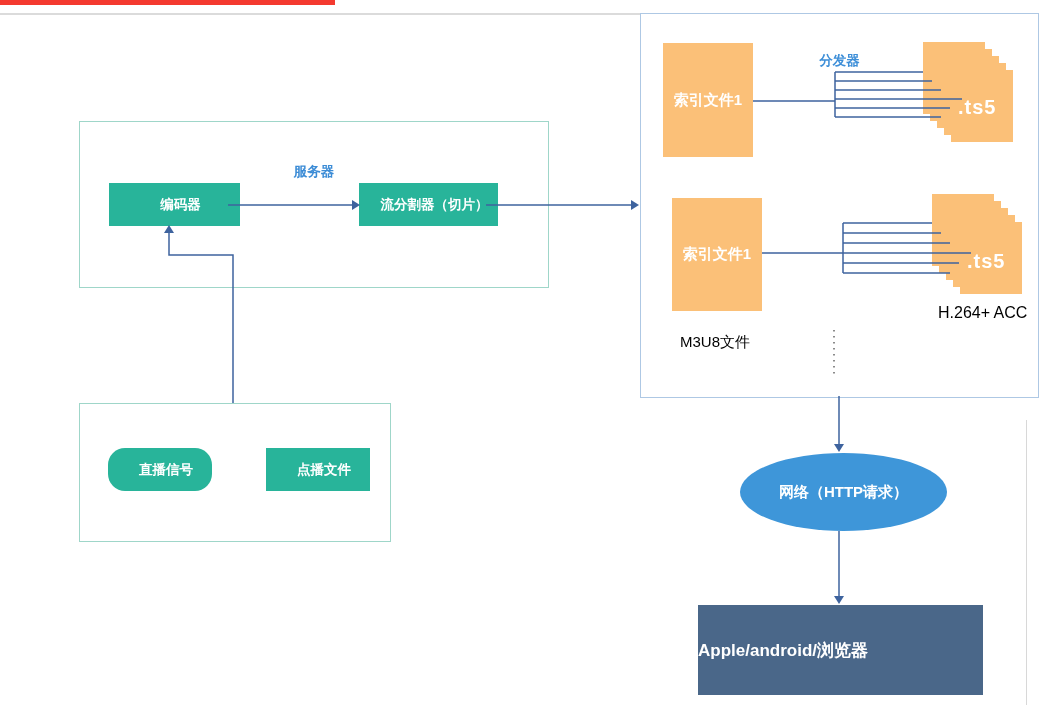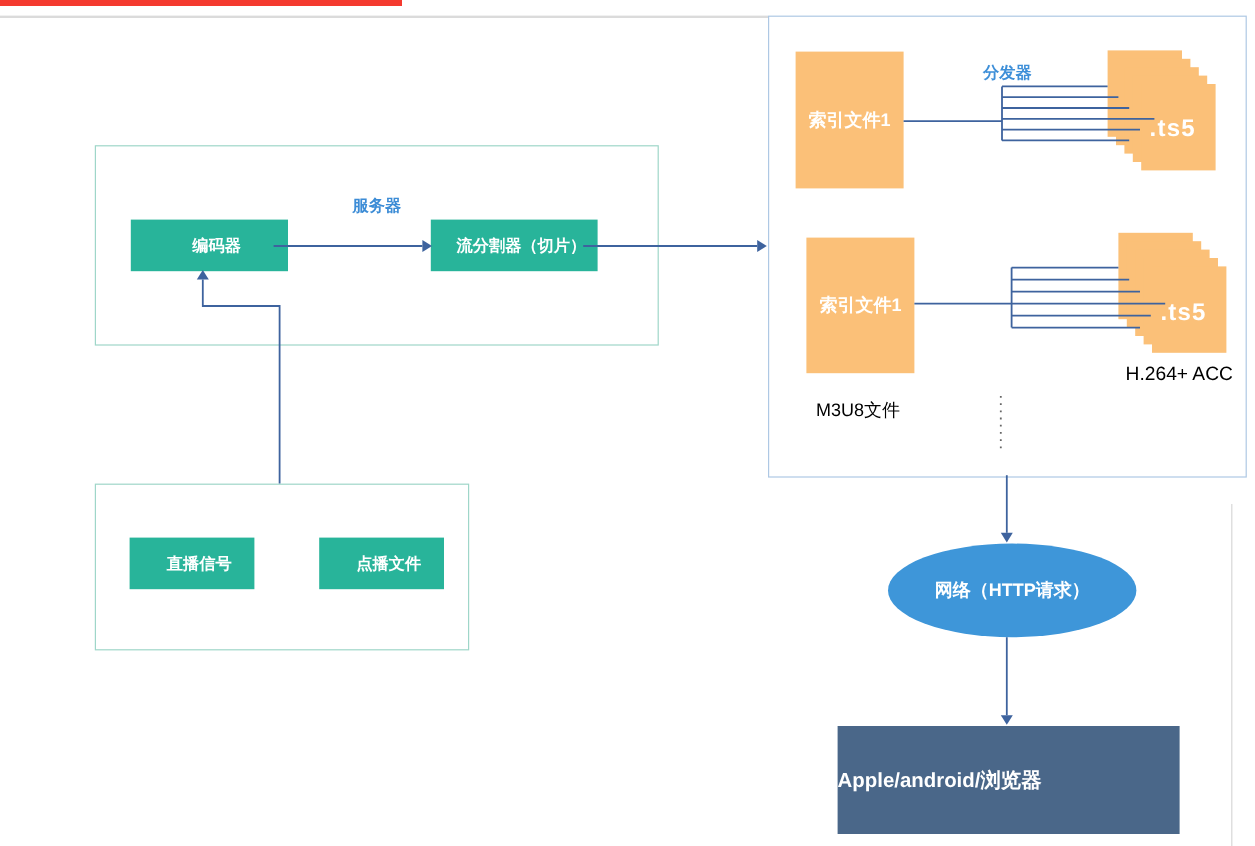--- a/index.html
+++ b/index.html
@@ -20,21 +20,21 @@
 
   .group-title{position:absolute;left:0;right:0;top:13px;text-align:center;
                color:#3C8CD6;font-weight:bold;font-size:13.5px;margin-top:28px;}
   .dist-title{top:10px;color:#3E8FD8;}
 
   
   .teal-node{background:#28B49A;color:#fff;font-weight:bold;font-size:13.5px;
              display:flex;align-items:center;justify-content:center;padding-left:12px;}
   .encoder{left:109px;top:183px;width:119px;height:43px;}
   .splitter{left:359px;top:183px;width:127px;height:43px;}
-  .live{left:108px;top:448px;width:92px;height:43px;}
+  .live{left:108px;top:448px;width:92px;height:43px;border-radius:17px;}
   .vod{left:266px;top:448px;width:92px;height:43px;}
 
   
   .index-file{background:#FBC078;color:#fff;font-size:15px;font-weight:bold;
               display:flex;align-items:center;justify-content:center;z-index:2;}
   .index1{left:663px;top:43px;width:90px;height:114px;}
   .index2{left:672px;top:198px;width:90px;height:113px;}
   .stack{z-index:1;}
   .stack1{left:923px;top:42px;width:90px;height:100px;}
   .stack2{left:932px;top:194px;width:88px;height:100px;}

